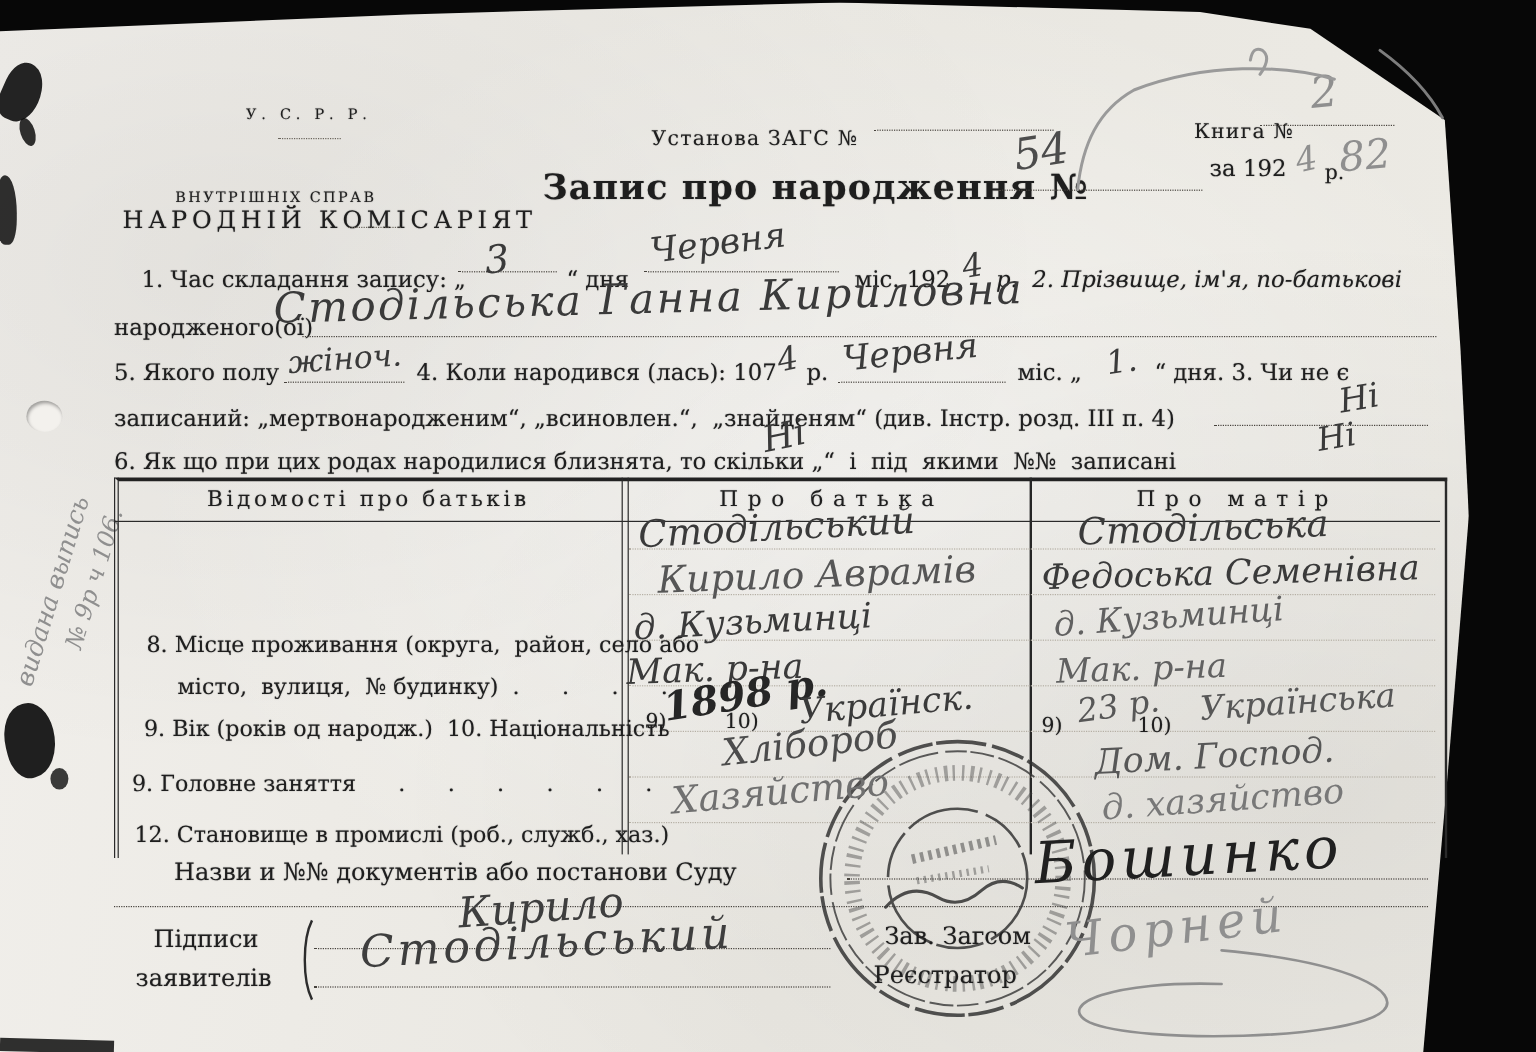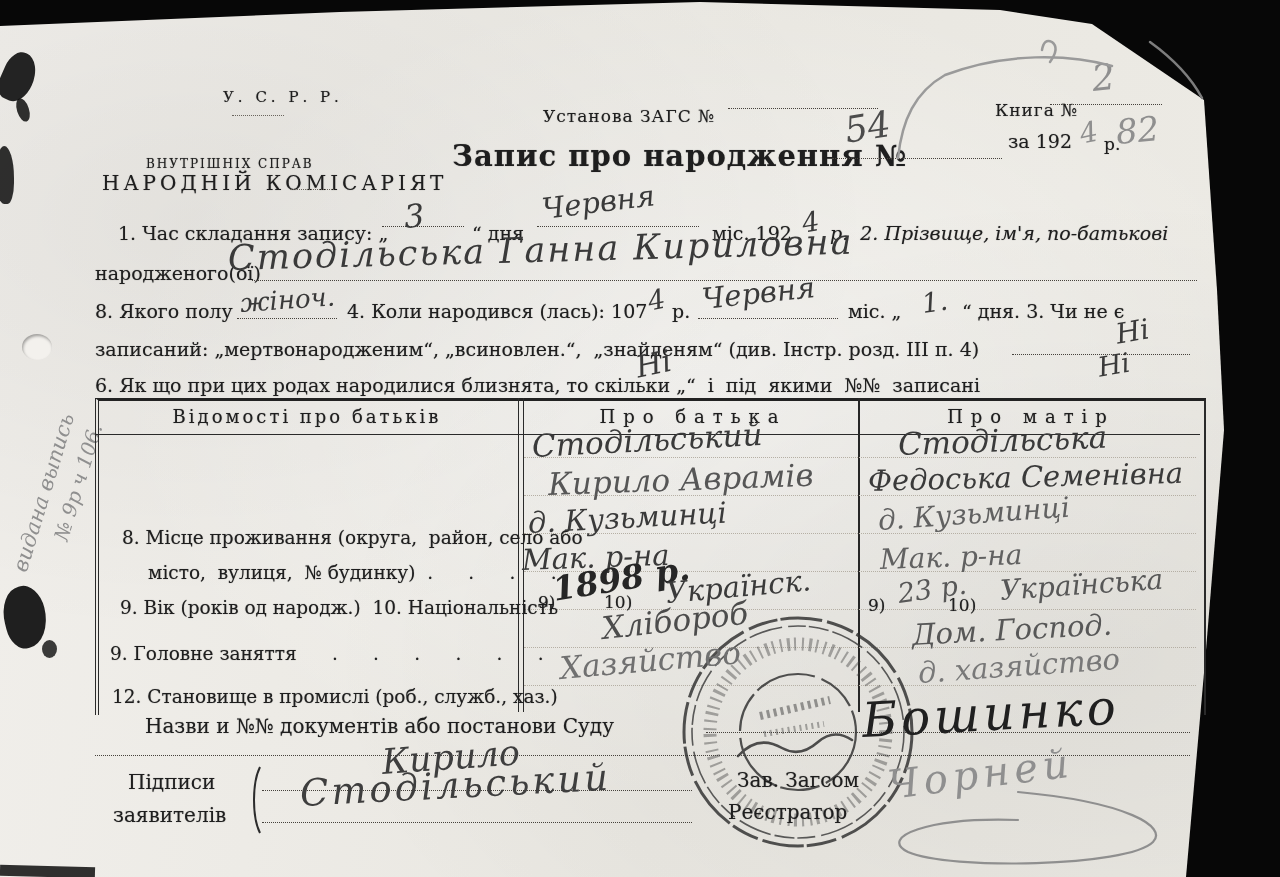--- a/index.html
+++ b/index.html
@@ -39,21 +39,21 @@
   <div class="blob" style="left:4px;top:586px;width:42px;height:62px;border-radius:55% 45% 60% 40%;transform:rotate(-14deg);opacity:.92;"></div>
   <div class="blob" style="left:42px;top:640px;width:15px;height:18px;border-radius:50%;opacity:.8;"></div>
   <div class="blob" style="left:0px;top:866px;width:95px;height:11px;opacity:.85;transform:rotate(1.5deg);"></div>
   <div style="position:absolute;left:22px;top:334px;width:30px;height:26px;border-radius:50%;background:#f3f1ed;box-shadow:inset 1px 2px 3px rgba(0,0,0,.35);"></div>
 
   <div style="position:absolute;left:-92px;top:470px;width:300px;transform:rotate(-73deg);text-align:center;">
     <div class="hw pencil" style="position:static;font-size:21px;">видана выпись</div>
     <div class="hw pencil" style="position:static;font-size:20px;margin-top:6px;margin-left:40px;">№ 9р ч 106.</div>
   </div>
 
-  <span class="printed" style="left:205px;top:88px;font-size:15px;letter-spacing:4px;margin-left:18px;">У. С. Р. Р.</span>
+  <span class="printed" style="left:205px;top:88px;font-size:12px;letter-spacing:4px;">У. С. Р. Р.</span>
   <div class="dotsfine" style="left:232px;top:114px;width:52px;"></div>
   <span class="printed" style="left:102px;top:128px;font-size:20px;letter-spacing:4px;margin-top:43px;">НАРОДНІЙ КОМІСАРІЯТ</span>
   <span class="printed" style="left:146px;top:157px;font-size:12px;letter-spacing:2px;">ВНУТРІШНІХ СПРАВ</span>
   <div class="dotsfine" style="left:290px;top:188px;width:44px;"></div>
 
   <span class="printed" style="left:543px;top:106px;font-size:17px;letter-spacing:1px;">Установа ЗАГС №</span>
   <div class="dots" style="left:728px;top:106px;width:150px;border-bottom-width:1px;"></div>
 
   <span class="printed" style="left:452px;top:139px;font-size:29px;font-weight:700;letter-spacing:1px;">Запис про народження №</span>
   <div class="dots" style="left:832px;top:156px;width:170px;border-bottom-width:1px;"></div>
@@ -83,21 +83,21 @@
   <div class="dots" style="left:537px;top:224px;width:162px;border-bottom-width:1px;"></div>
   <span class="hw" style="left:542px;top:192px;font-size:29px;transform:rotate(-7deg);">Червня</span>
   <span class="printed" style="left:712px;top:222px;font-size:19px;">міс. 192</span>
   <span class="hw" style="left:802px;top:208px;font-size:27px;transform:rotate(-10deg);">4</span>
   <span class="printed" style="left:830px;top:222px;font-size:19px;font-style:italic;">р.  2. Прізвище, ім'я, по-батькові</span>
 
   <span class="printed" style="left:95px;top:262px;font-size:19px;">народженого(ої)</span>
   <div class="dots" style="left:252px;top:278px;width:945px;border-bottom-width:1px;"></div>
   <span class="hw" style="left:228px;top:238px;font-size:35px;letter-spacing:2px;transform:rotate(-1.5deg);">Стодільська Ганна Кириловна</span>
 
-  <span class="printed" style="left:95px;top:300px;font-size:19px;">8. Якого полу</span>
+  <span class="printed" style="left:95px;top:300px;font-size:19px;">5. Якого полу</span>
   <div class="dots" style="left:237px;top:316px;width:100px;border-bottom-width:1px;"></div>
   <span class="hw" style="left:240px;top:288px;font-size:26px;transform:rotate(-4deg);">жіноч.</span>
   <span class="printed" style="left:347px;top:300px;font-size:19px;">4. Коли народився (лась): 107</span>
   <span class="hw" style="left:648px;top:286px;font-size:27px;transform:rotate(-12deg);">4</span>
   <span class="printed" style="left:672px;top:300px;font-size:19px;">р.</span>
   <div class="dots" style="left:698px;top:316px;width:140px;border-bottom-width:1px;"></div>
   <span class="hw" style="left:702px;top:282px;font-size:29px;transform:rotate(-6deg);">Червня</span>
   <span class="printed" style="left:848px;top:300px;font-size:19px;">міс. „</span>
   <span class="hw" style="left:922px;top:288px;font-size:27px;transform:rotate(-8deg);">1.</span>
   <span class="printed" style="left:962px;top:300px;font-size:19px;">“ дня. 3. Чи не є</span>

